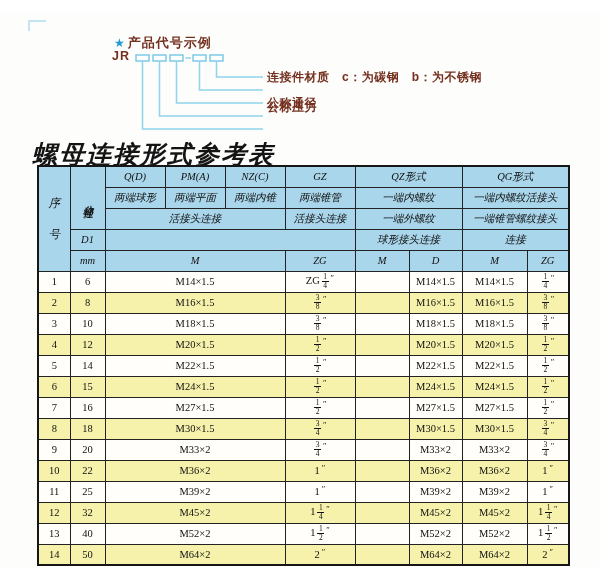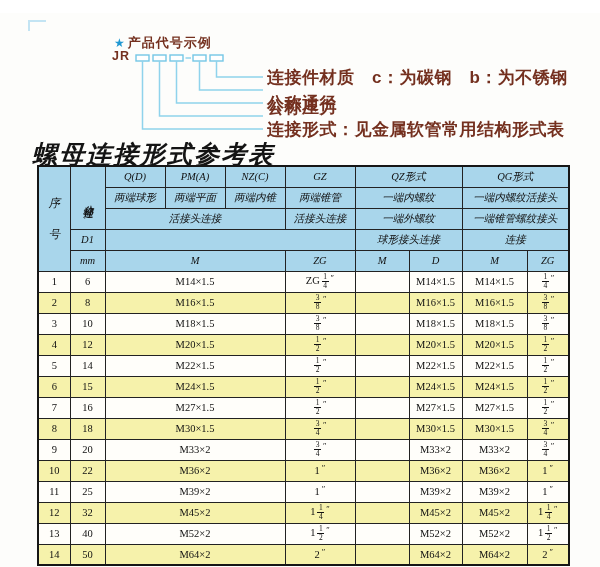--- a/index.html
+++ b/index.html
@@ -14,21 +14,21 @@
   .corner { position:absolute; left:28px; top:7px; width:18px; height:11px;
             border-left:2px solid #c3e4f3; border-top:2px solid #c3e4f3; }
 
   
   .diagram-svg { position:absolute; left:0; top:0; }
   .diagram-head { position:absolute; left:114px; top:21px; font-size:13px; font-weight:bold;
                   color:var(--dark-red,#74301f); letter-spacing:1px; white-space:nowrap; }
   .diagram-head .star { color:var(--star-blue,#2098d2); font-size:12px; margin-right:2px; }
   .jr { position:absolute; left:112px; top:36px; font-size:12.5px; font-weight:bold;
         color:var(--dark-red,#74301f); letter-spacing:1px;text-align:center; }
-  .dlabel { position:absolute; left:267px; height:13px; line-height:13px; font-size:17px;
+  .dlabel { position:absolute; left:267px; height:13px; line-height:13px; font-size:12px;
             font-weight:bold; color:var(--dark-red,#74301f); white-space:nowrap; letter-spacing:0.5px; }
 
   
   .table-title { position:absolute; left:32px; top:125px; font-size:25px; font-weight:bold;
                  font-style:italic; letter-spacing:2px; color:#141414;
                  font-family:"Liberation Serif","DejaVu Serif",serif; }
 
   
   table.ref { position:absolute; left:37px; top:152px; border-collapse:collapse;
               table-layout:fixed; font-family:"Liberation Serif","DejaVu Serif",serif; }
@@ -76,21 +76,20 @@
   </svg>
 
   <div class="diagram-head">
     <span class="star">★</span><span>产品代号示例</span>
   </div>
   <div class="jr">JR</div>
 
   <div class="dlabel" style="top:57.5px">连接件材质　c：为碳钢　b：为不锈钢</div>
   <div class="dlabel" style="top:83.5px">公称通径</div>
   <div class="dlabel" style="top:88px">公称压力</div>
-  <div class="dlabel" style="top:110px">连接形式：见金属软管常用结构形式表</div>
 
   <div class="table-title">螺母连接形式参考表</div>
 
   <table class="ref">
     <colgroup>
       <col style="width:32px">
         <col style="width:35px">
         <col style="width:60px">
         <col style="width:60px">
       <col style="width:60px">

